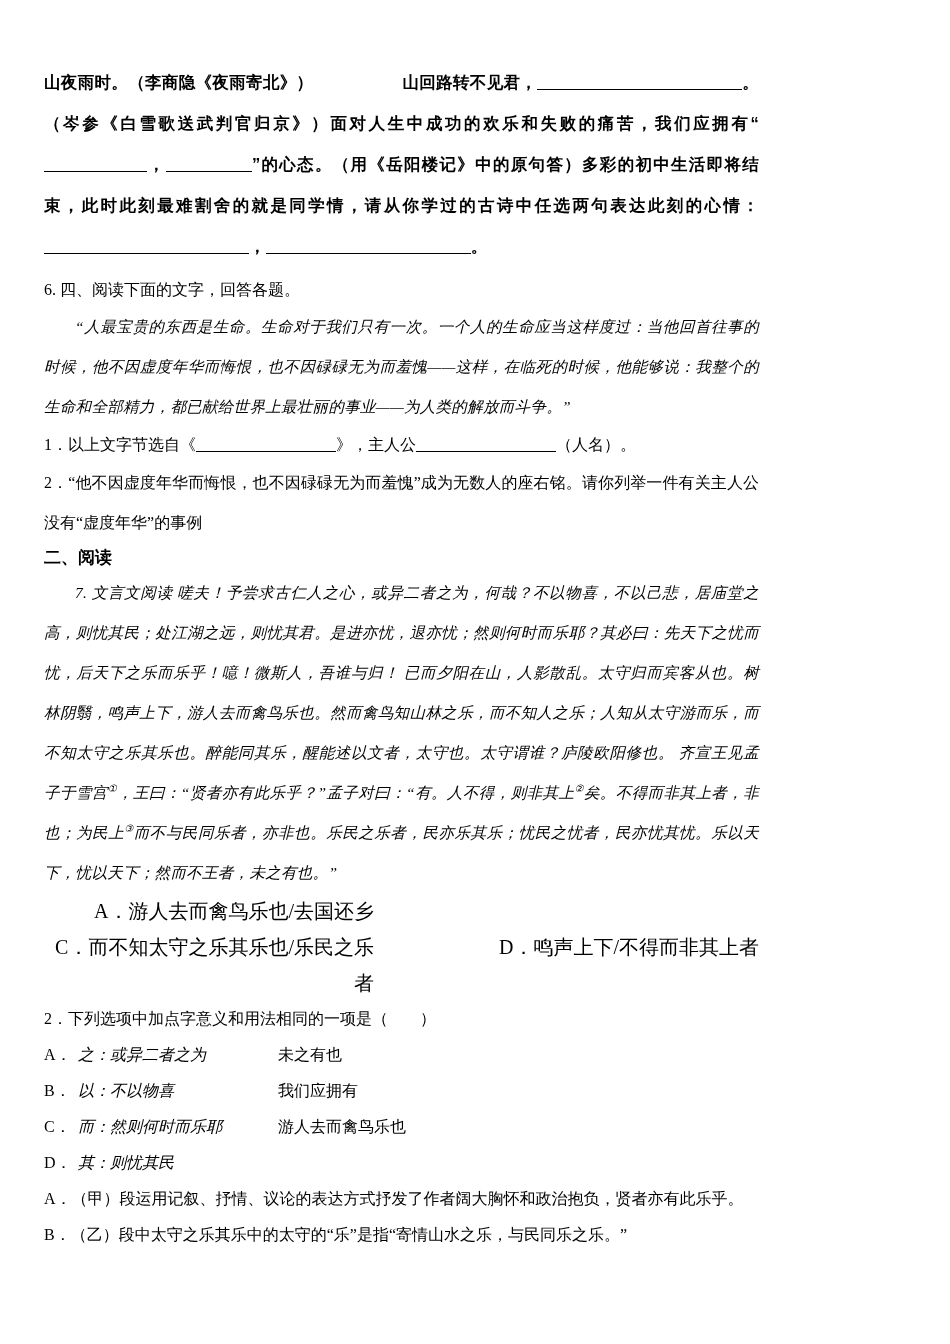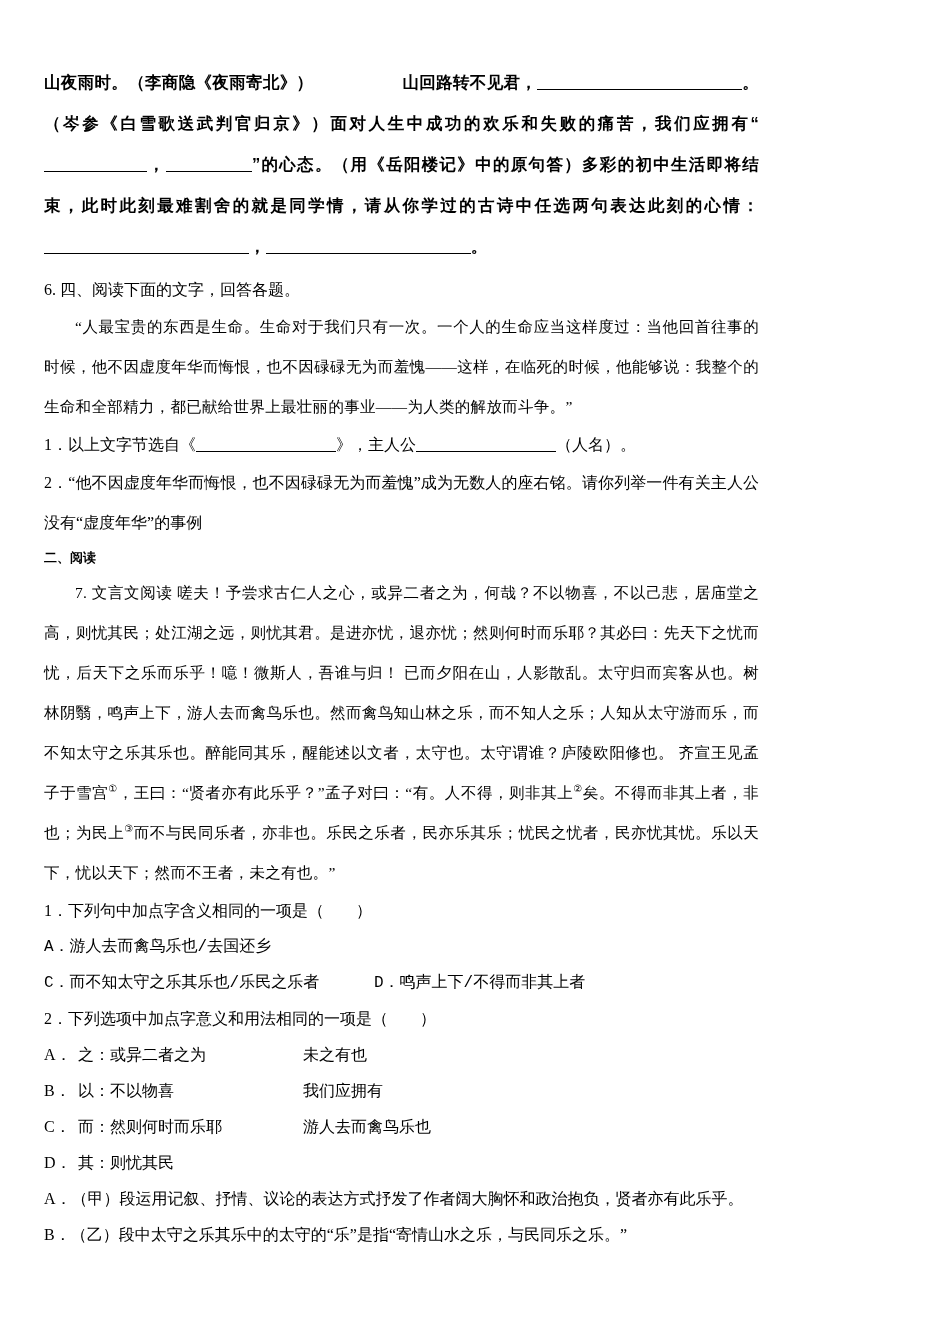--- a/index.html
+++ b/index.html
@@ -41,36 +41,37 @@
     letter-spacing: 0.2px;
   }
 
   
   .kai {
     font-family: "Liberation Serif", "DejaVu Serif", serif;
     font-size: 15.5px;
     line-height: 40px;
     text-align: justify;
     text-justify: inter-character;
+    font-style: italic;
     letter-spacing: 0.3px;
   }
 
   
   .song {
     font-family: "Liberation Serif", "DejaVu Serif", serif;
     font-size: 16px;
     line-height: 40px;
     text-align: justify;
     text-justify: inter-character;
   }
 
   .sec-head {
     font-family: "Liberation Sans", "DejaVu Sans", sans-serif;
     font-weight: 700;
-    font-size: 13px;
+    font-size: 17px;
     line-height: 30px;
   }
 
   .indent2 { text-indent: 2em; }
 
   
   .bl {
     display: inline-block;
     border-bottom: 1.6px solid #000;
     vertical-align: -2px;
@@ -82,37 +83,38 @@
   .bl-xs  { width: 86px; }
 
   sup.fn {
     font-size: 10px;
     vertical-align: super;
     line-height: 0;
   }
 
   
   .opt-row {
-    font-family: Liberation Mono, monospace;
+    font-family: Liberation Serif, serif;
+    font-size: 20px;
+    line-height: 36px;
+    display: flex;
+    text-align: right;
+  }
+  .opt-cell-a { width: 330px; flex: 0 0 330px; }
+  .opt-cell-b { flex: 1 1 auto; }
+
+  .opt-line {
+    font-family: "Liberation Serif", "DejaVu Serif", serif;
     font-size: 16px;
     line-height: 36px;
-    display: flex;
-  }
-  .opt-cell-a { width: 330px; flex: 0 0 330px; }
-  .opt-cell-b { flex: 1 1 auto; }
-
-  .opt-line {
-    font-family: "Liberation Serif", "DejaVu Serif", serif;
-    font-size: 16px;
-    line-height: 36px;
   }
   .opt-pair { display: flex; }
   .opt-pair .lbl { width: 34px; flex: 0 0 34px; }
-  .opt-pair .p1  { width: 200px; flex: 0 0 200px; }
-  .opt-pair .p2  { flex: 1 1 auto; margin-left: 25px; }
+  .opt-pair .p1  { width: 200px; flex: 0 0 200px; font-style: italic; }
+  .opt-pair .p2  { flex: 1 1 auto; }
 
   .q-line {
     font-family: "Liberation Serif", "DejaVu Serif", serif;
     font-size: 16px;
     line-height: 36px;
   }
 
   .gap-a { height: 6px; }
 </style>
 </head>
@@ -144,23 +146,20 @@
 
   <div class="kai indent2">
     <span>7.</span>
     <span>文言文阅读</span>
     <span>嗟夫！予尝求古仁人之心，或异二者之为，何哉？不以物喜，不以己悲，居庙堂之高，则忧其民；处江湖之远，则忧其君。是进亦忧，退亦忧；然则何时而乐耶？其必曰：先天下之忧而忧，后天下之乐而乐乎！噫！微斯人，吾谁与归！</span>
     <span>已而夕阳在山，人影散乱。太守归而宾客从也。树林阴翳，鸣声上下，游人去而禽鸟乐也。然而禽鸟知山林之乐，而不知人之乐；人知从太守游而乐，而不知太守之乐其乐也。醉能同其乐，醒能述以文者，太守也。太守谓谁？庐陵欧阳修也。</span>
     <span>齐宣王见孟子于雪宫</span><sup class="fn">①</sup><span>，王曰：“贤者亦有此乐乎？”孟子对曰：“有。人不得，则非其上</span><sup class="fn">②</sup><span>矣。不得而非其上者，非也；为民上</span><sup class="fn">③</sup><span>而不与民同乐者，亦非也。乐民之乐者，民亦乐其乐；忧民之忧者，民亦忧其忧。乐以天下，忧以天下；然而不王者，未之有也。”</span>
   </div>
 
 
-  <div class="q-line">
-    <span>1．</span><span>下列句中加点字含义相同的一项是（　　）</span>
-  </div>
 
   <div class="opt-row">
     <div class="opt-cell-a">
       <span>A．</span><span>游人去而禽鸟乐也/去国还乡</span>
     </div>
   </div>
 
   <div class="opt-row">
     <div class="opt-cell-a">
       <span>C．</span><span>而不知太守之乐其乐也/乐民之乐者</span>

